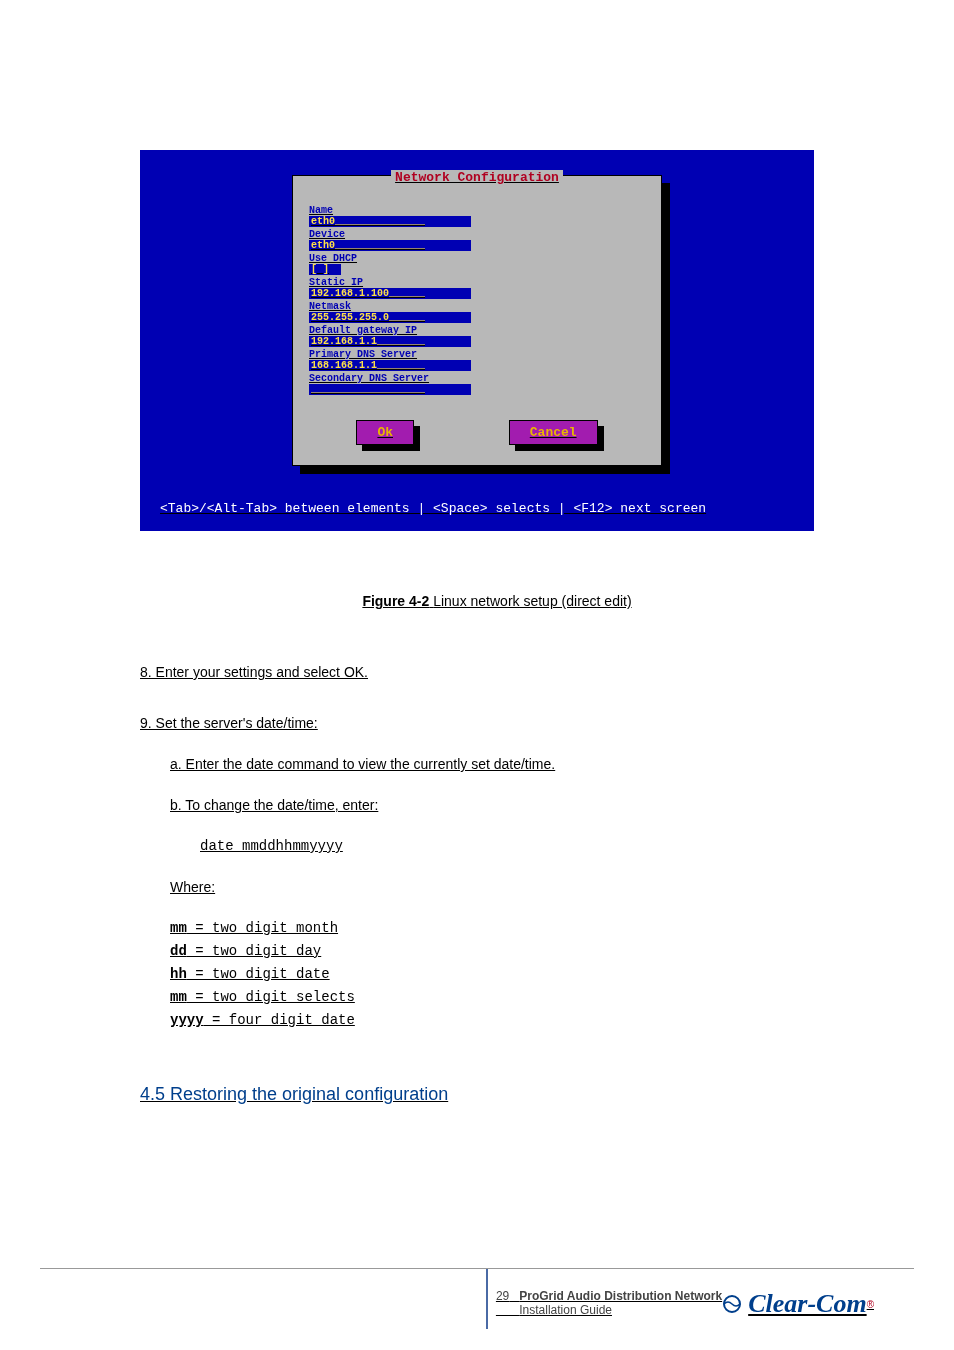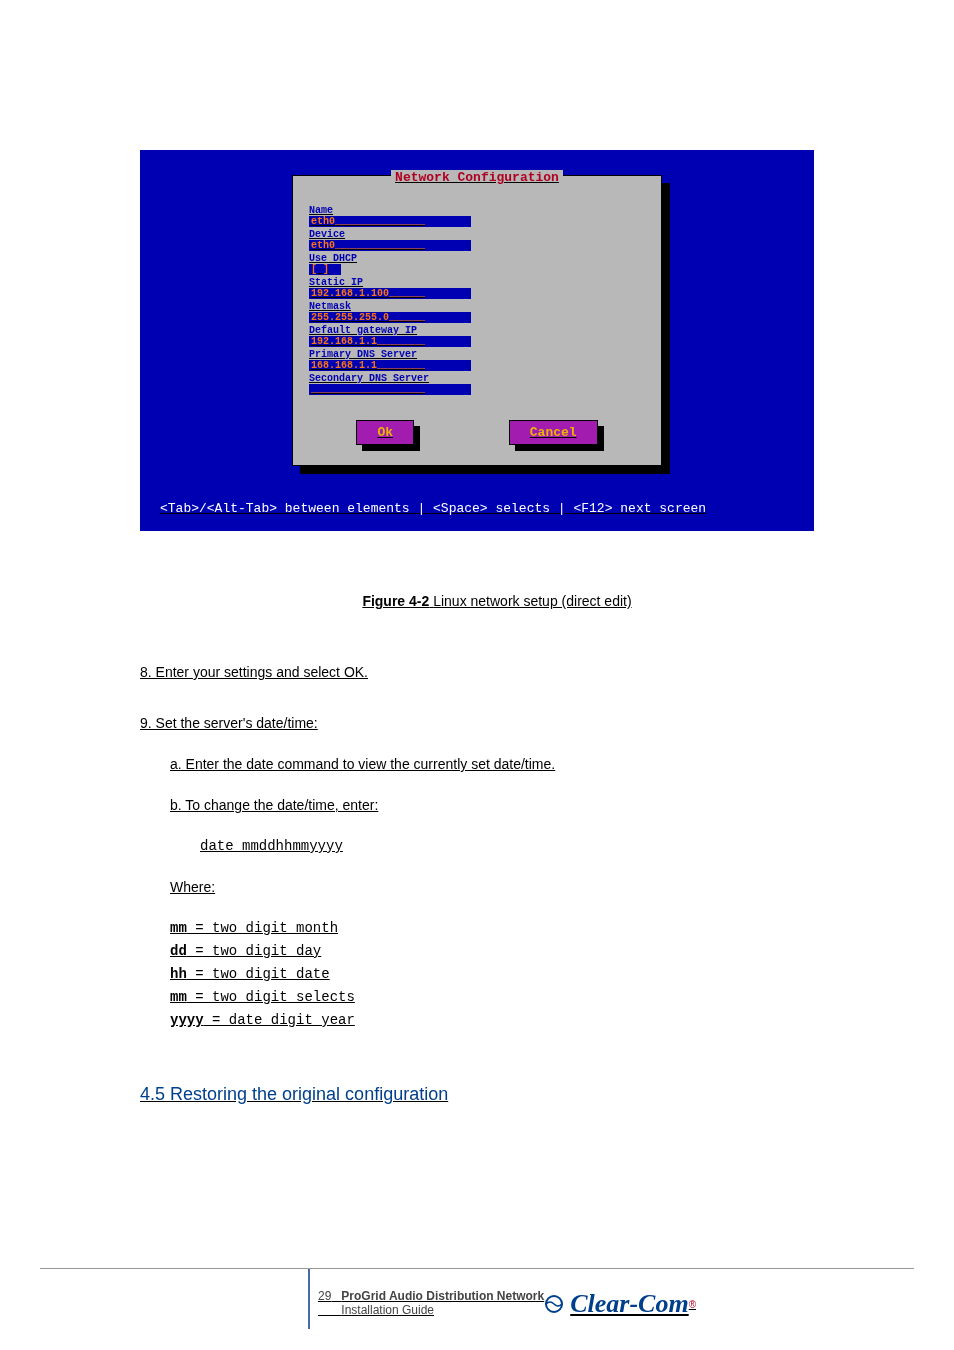--- a/index.html
+++ b/index.html
@@ -65,21 +65,21 @@
     font-weight: bold;
     font-size: 10px;
     flex-direction: column;
   }
   .lbl {
     color: #0000b3;
     width: 175px;
   }
   .val {
     background: #0000b3;
-    color: #f97316;
+    color: #fde047;
     width: 160px;
     padding-left: 2px;
   }
   .btn-row {
     display: flex;
     justify-content: space-around;
     margin-top: 25px;
   }
   .btn-shadow {
     position: relative;
@@ -127,21 +127,21 @@
     margin-top: 2px;
   }
   .code-line .b {
     font-weight: bold;
   }
   .page-footer {
     margin-top: 160px;
     border-top: 1px solid #999;
     padding-top: 20px;
     display: flex;
-    justify-content: center;
+    justify-content: flex-end;
     align-items: flex-start;
   }
   .page-footer-left {
     font-size: 12px;
     color: #444;
     margin-left: 100px;
     position: relative;
   }
   .page-footer-left::before {
     content: "";
@@ -243,21 +243,21 @@
     <p style="margin-left:30px">a.  Enter the date command to view the currently set date/time.</p>
     <p style="margin-left:30px">b.  To change the date/time, enter:</p>
     <p style="margin-left:60px" class="mono">date mmddhhmmyyyy</p>
     <p style="margin-left:30px">Where:</p>
 
     <div style="margin-left:30px">
       <div class="code-line"><span class="b">mm</span><span> = two digit month</span></div>
       <div class="code-line"><span class="b">dd</span><span> = two digit day</span></div>
       <div class="code-line"><span class="b">hh</span><span> = two digit date</span></div>
       <div class="code-line"><span class="b">mm</span><span> = two digit selects</span></div>
-      <div class="code-line"><span class="b">yyyy</span><span> = date digit year</span></div>
+      <div class="code-line"><span class="b">yyyy</span><span> = four digit date</span></div>
     </div>
 
     <div class="section-heading">4.5  Restoring the original configuration</div>
   </div>
 
   <div class="page-footer">
     <div class="page-footer-left">
       <span>29</span>&nbsp;&nbsp;&nbsp;<b><span>ProGrid Audio Distribution Network</span></b><br>
       &nbsp;&nbsp;&nbsp;&nbsp;&nbsp;&nbsp;&nbsp;<span>Installation Guide</span>
     </div>

